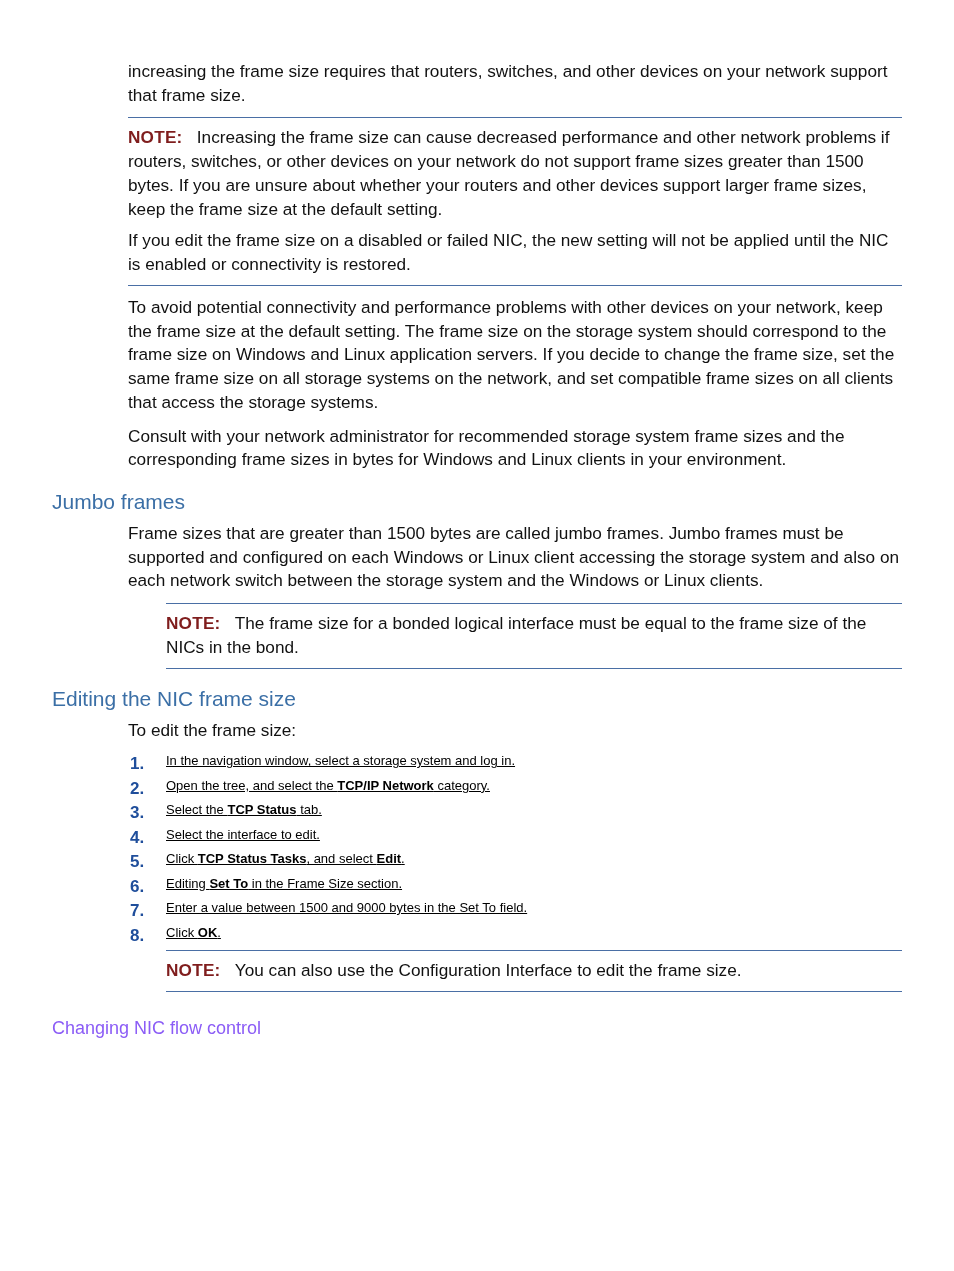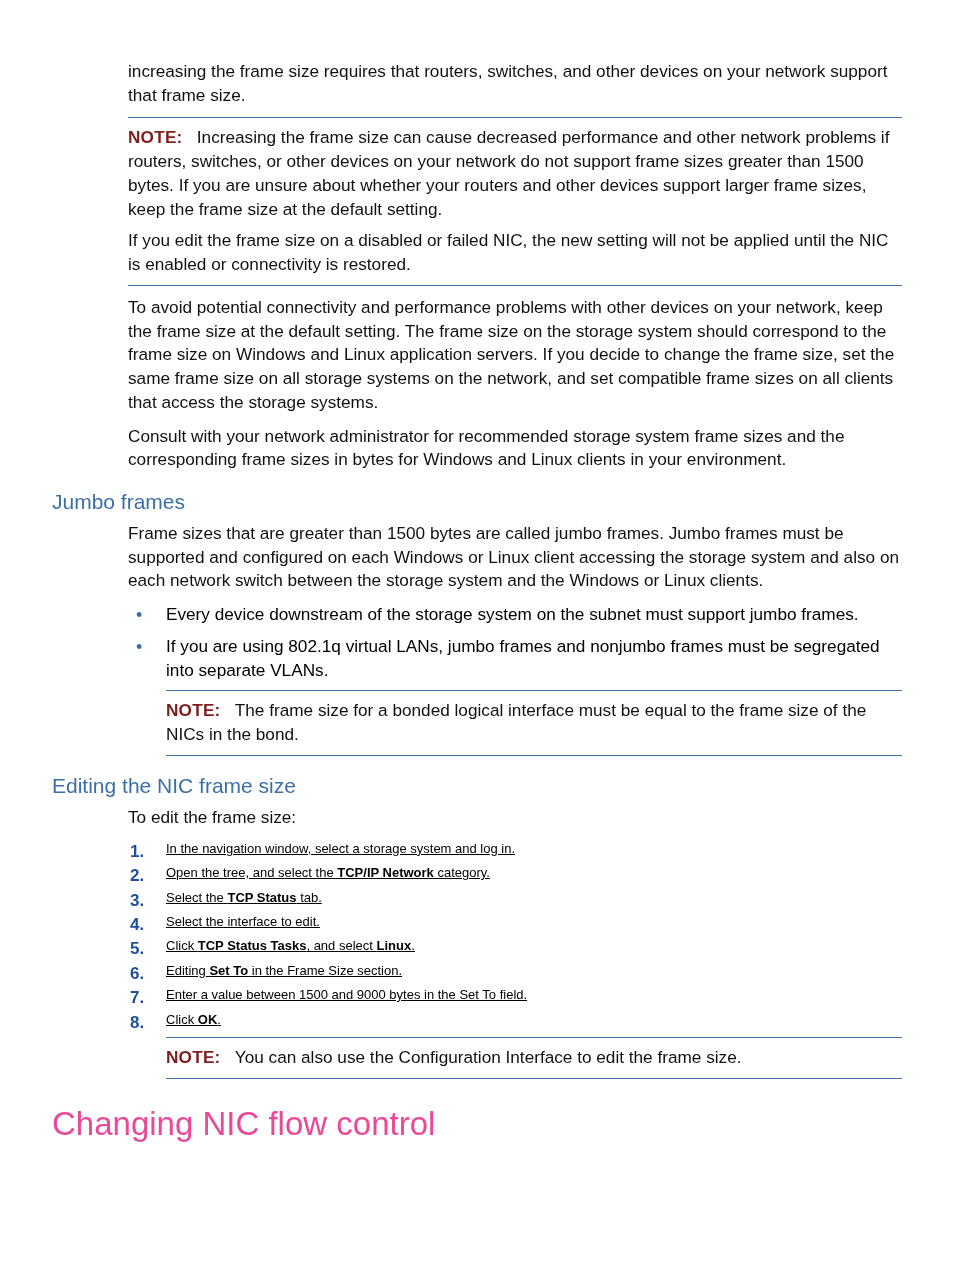--- a/index.html
+++ b/index.html
@@ -42,22 +42,22 @@
     color: #7f1d1d;
     letter-spacing: 0.2px;
   }
   .h3 {
     font-size: 21px;
     color: #3b6fa6;
     font-weight: 400;
     margin: 18px 0 8px 0;
   }
   .h2 {
-    font-size: 33px;
-    color: #ec4899;
+    font-size: 18px;
+    color: #8b5cf6;
     font-weight: 400;
     margin: 26px 0 10px 0;
   }
   ul.bullets {
     list-style: none;
     padding: 0;
     margin: 0 0 8px 0;
   }
   ul.bullets > li {
     position: relative;
@@ -122,40 +122,36 @@
       <p>If you edit the frame size on a disabled or failed NIC, the new setting will not be applied until the NIC is enabled or connectivity is restored.</p>
     </div>
 
     <p>To avoid potential connectivity and performance problems with other devices on your network, keep the frame size at the default setting. The frame size on the storage system should correspond to the frame size on Windows and Linux application servers. If you decide to change the frame size, set the same frame size on all storage systems on the network, and set compatible frame sizes on all clients that access the storage systems.</p>
     <p>Consult with your network administrator for recommended storage system frame sizes and the corresponding frame sizes in bytes for Windows and Linux clients in your environment.</p>
   </div>
 
   <div class="h3">Jumbo frames</div>
   <div class="body-block">
     <p>Frame sizes that are greater than 1500 bytes are called jumbo frames. Jumbo frames must be supported and configured on each Windows or Linux client accessing the storage system and also on each network switch between the storage system and the Windows or Linux clients.</p>
-    <ul class="bullets">
-      <li>Every device downstream of the storage system on the subnet must support jumbo frames.</li>
-      <li>If you are using 802.1q virtual LANs, jumbo frames and nonjumbo frames must be segregated into separate VLANs.</li>
-    </ul>
     <div class="note-box nested-note">
       <p>
         <span class="note-label">NOTE:</span>&nbsp;&nbsp;&nbsp;<span>The frame size for a bonded logical interface must be equal to the frame size of the NICs in the bond.</span>
       </p>
     </div>
   </div>
 
   <div class="h3">Editing the NIC frame size</div>
   <div class="body-block">
     <p>To edit the frame size:</p>
     <ol class="steps">
       <li>In the navigation window, select a storage system and log in.</li>
       <li><span>Open the tree, and select the </span><span class="bold">TCP/IP Network</span><span> category.</span></li>
       <li><span>Select the </span><span class="bold">TCP Status</span><span> tab.</span></li>
       <li>Select the interface to edit.</li>
-      <li><span>Click </span><span class="bold">TCP Status Tasks</span><span>, and select </span><span class="bold">Linux</span><span>.</span></li>
+      <li><span>Click </span><span class="bold">TCP Status Tasks</span><span>, and select </span><span class="bold">Edit</span><span>.</span></li>
       <li><span>Editing </span><span class="bold">Set To</span><span> in the Frame Size section.</span></li>
       <li>Enter a value between 1500 and 9000 bytes in the Set To field.</li>
       <li><span>Click </span><span class="bold">OK</span><span>.</span></li>
     </ol>
     <div class="note-box nested-note">
       <p>
         <span class="note-label">NOTE:</span>&nbsp;&nbsp;&nbsp;<span>You can also use the Configuration Interface to edit the frame size.</span>
       </p>
     </div>
   </div>

